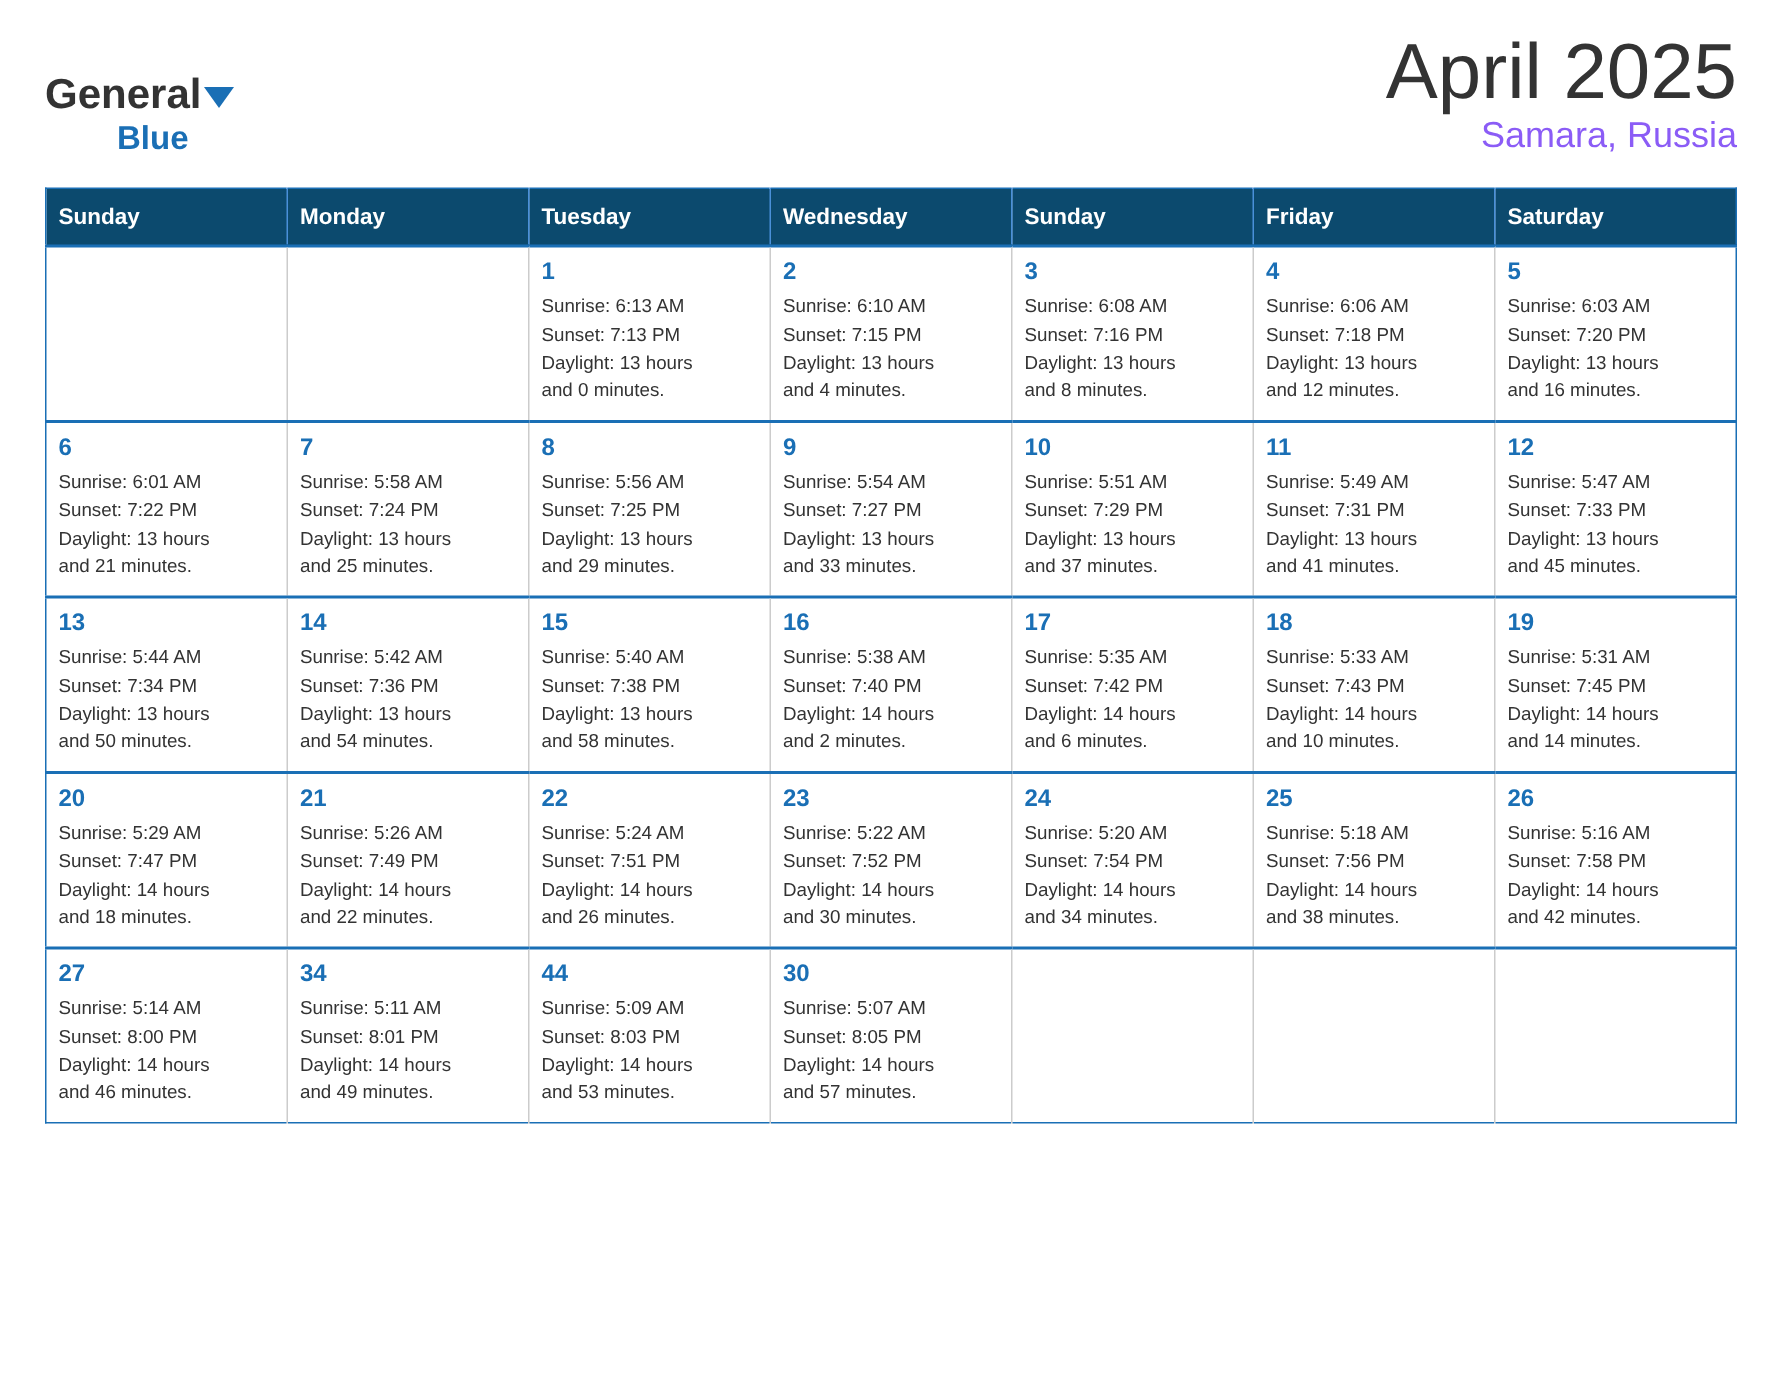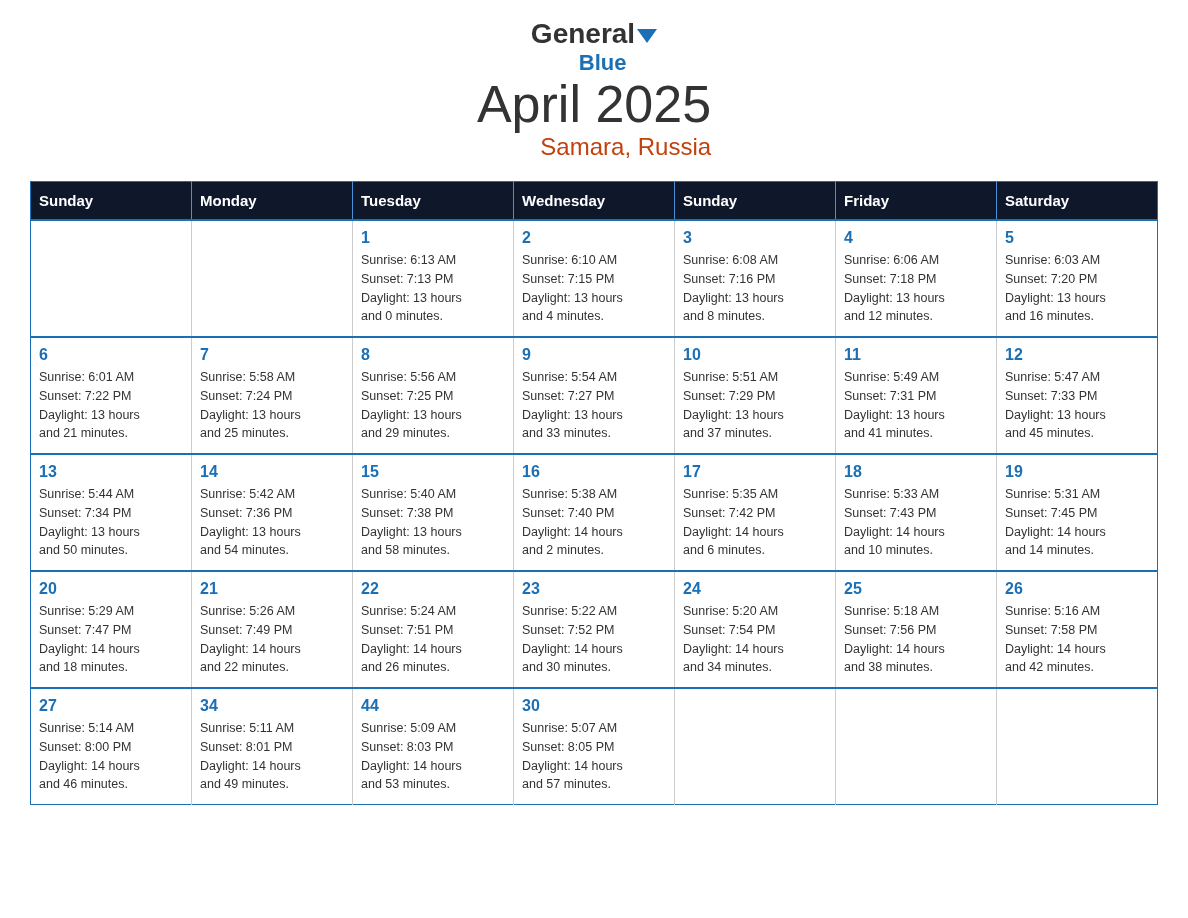--- a/index.html
+++ b/index.html
@@ -7,23 +7,22 @@
       font-family: Arial, sans-serif;
       background: #fff;
       color: #333;
       padding: 20px 30px;
       width: 1188px;
       min-height: 918px;
     }
     .header {
       display: flex;
       justify-content: space-between;
-      align-items: center;
+      align-items: flex-end;
       margin-bottom: 20px;
-      flex-direction: column;
     }
     .logo {
       display: flex;
       flex-direction: column;
       align-items: flex-start;
     }
     .logo-text {
       font-size: 28px;
       font-weight: bold;
       color: #333;
@@ -51,29 +50,29 @@
     }
     .title-block h1 {
       font-size: 52px;
       font-weight: normal;
       color: #333;
       line-height: 1.1;
     }
     .title-block h2 {
       font-size: 24px;
       font-weight: normal;
-      color: #c2410c;
+      color: #8b5cf6;
     }
     .calendar {
       width: 100%;
       border-collapse: collapse;
       border: 1px solid #1a6fb5;
     }
     .calendar thead tr th {
-      background-color: #0f172a;
+      background-color: #0c4a6e;
       color: #fff;
       font-size: 15px;
       font-weight: bold;
       padding: 10px 8px;
       text-align: left;
       border-right: 1px solid #4a90d9;
     }
     .calendar thead tr th:last-child {
       border-right: none;
     }

